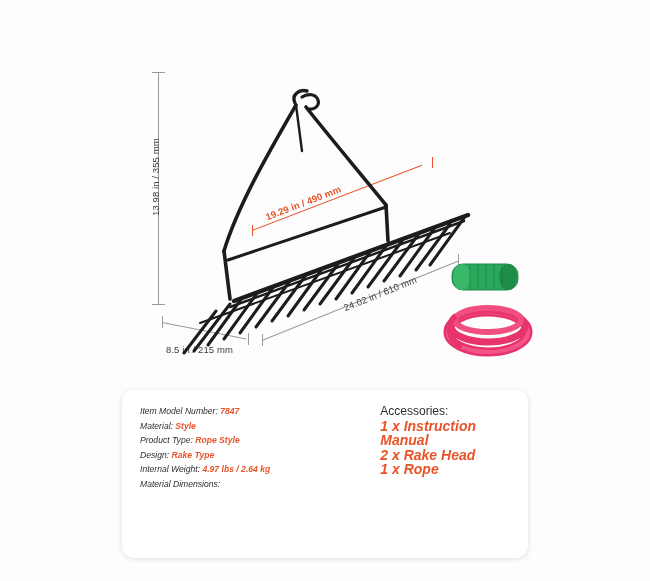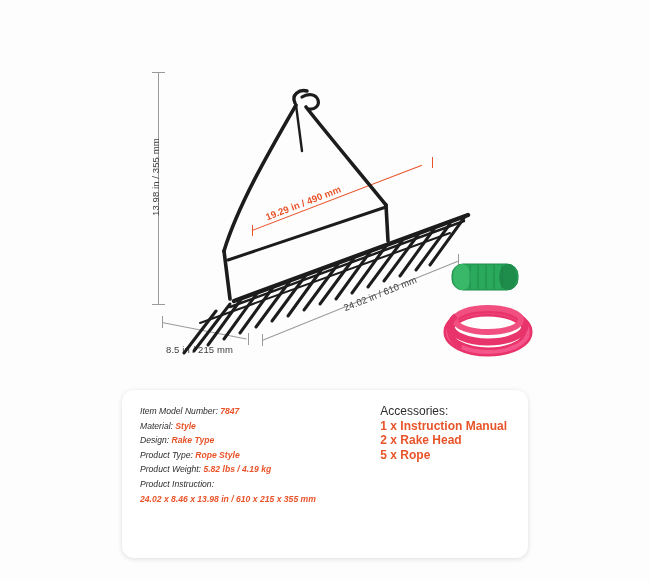--- a/index.html
+++ b/index.html
@@ -97,24 +97,25 @@
   }
   .spec-row.wrapline {
     white-space: normal;
   }
   .acc-title {
     font-size: 12px;
     color: #2e2e2e;
     line-height: 14.6px;
   }
   .acc-item {
-    font-size: 12px;
+    font-size: 14px;
     color: #e8542a;
     font-weight: bold;
     line-height: 14.6px;
+    font-style: italic;
   }
 </style>
 </head>
 <body>
 
 <div class="page">
 
   <div class="product-area">
 
     <div class="dim-line" style="left:158px; top:72px; width:1px; height:232px;"></div>
@@ -225,44 +226,43 @@
           <span>Item Model Number:</span>
           <span class="val">7847</span>
         </div>
 
         <div class="spec-row">
           <span>Material:</span>
           <span class="val">Style</span>
         </div>
 
         <div class="spec-row">
+          <span>Product Type:</span>
+          <span class="val">Rope Style</span>
+        </div>
+
+        <div class="spec-row">
           <span>Design:</span>
           <span class="val">Rake Type</span>
         </div>
 
         <div class="spec-row">
-          <span>Product Type:</span>
-          <span class="val">Rope Style</span>
-        </div>
-
-        <div class="spec-row">
-          <span>Product Weight:</span>
-          <span class="val">5.82 lbs / 4.19 kg</span>
+          <span>Internal Weight:</span>
+          <span class="val">4.97 lbs / 2.64 kg</span>
         </div>
 
         <div class="spec-row wrapline">
-          <span>Product Instruction:</span><br>
-          <span class="val">24.02 x 8.46 x 13.98 in / 610 x 215 x 355 mm</span>
+          <span>Material Dimensions:</span><br>
         </div>
 
 
       </div>
 
       <div class="spec-right">
         <div class="acc-title">Accessories:</div>
         <div class="acc-item">1 x Instruction Manual</div>
         <div class="acc-item">2 x Rake Head</div>
-        <div class="acc-item">5 x Rope</div>
+        <div class="acc-item">1 x Rope</div>
       </div>
     </div>
   </div>
 
 </div>
 
 </body></html>

